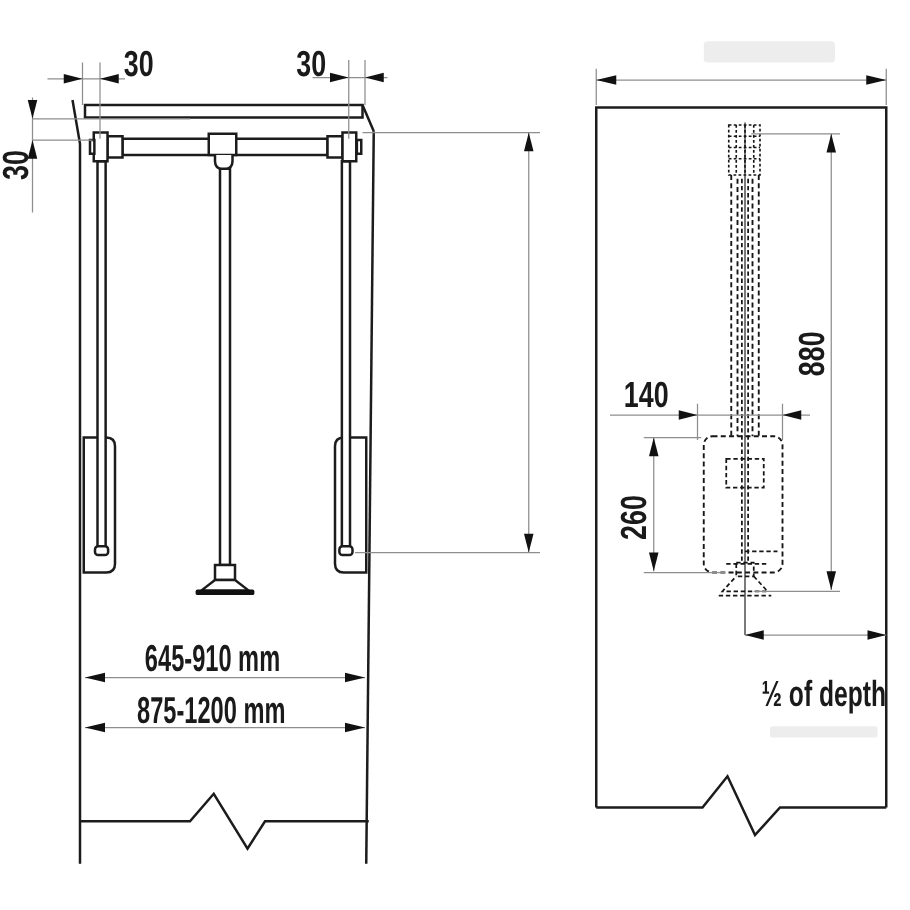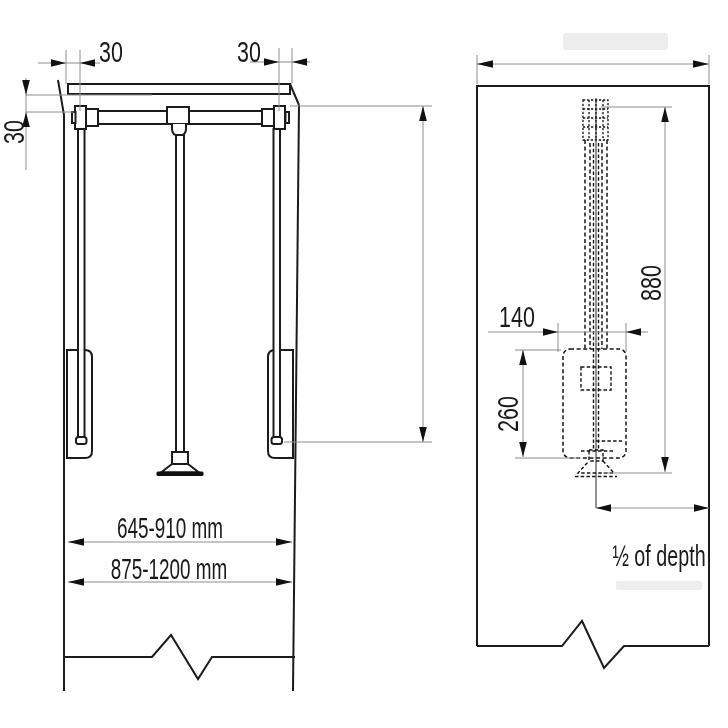--- a/index.html
+++ b/index.html
@@ -1,18 +1,19 @@
 <!DOCTYPE html>
 <html><head>
 <meta charset="utf-8">
 <style>
   html,body{margin:0;padding:0;background:#fff;}
   .canvas{
     position:relative;width:728px;height:728px;background:#ffffff;overflow:hidden;
     font-family:"Liberation Sans",sans-serif;
+    font-weight:bold;
   }
   .canvas svg{position:absolute;left:0;top:0;}
   .dim-label{
     position:absolute;color:#1a1a1a;white-space:nowrap;line-height:1;
     font-family:"Liberation Sans",sans-serif;
   }
   .h-num{font-size:29px;transform:translate(-50%,-50%) scaleX(.74);}
   .v-num{font-size:29px;transform:translate(-50%,-50%) rotate(-90deg) scaleX(.74);}
   .h-range{font-size:30px;transform:translate(-50%,-50%) scaleX(.63);}
   .h-depth{font-size:29px;transform:translate(-50%,-50%) scaleX(.68);}

